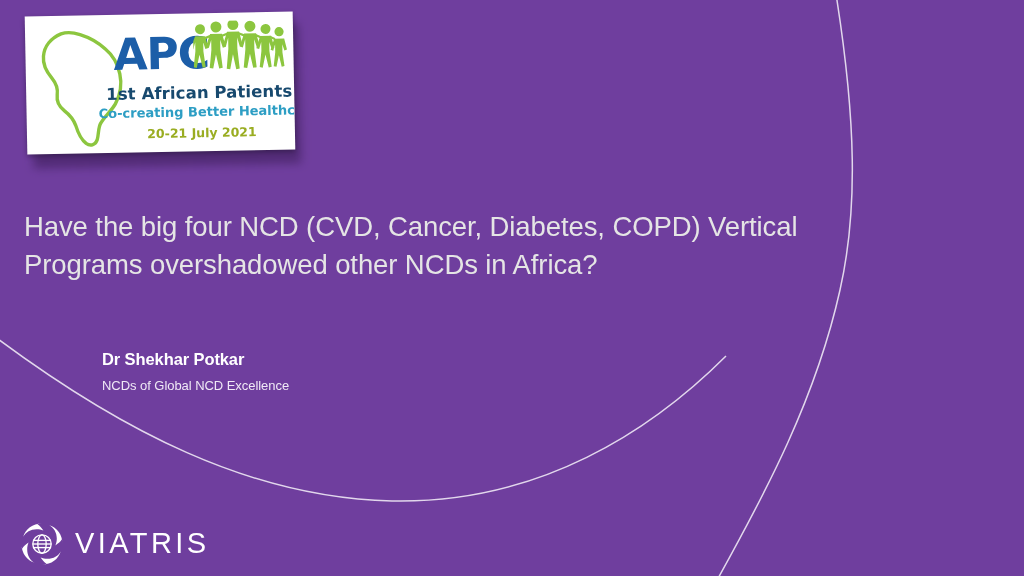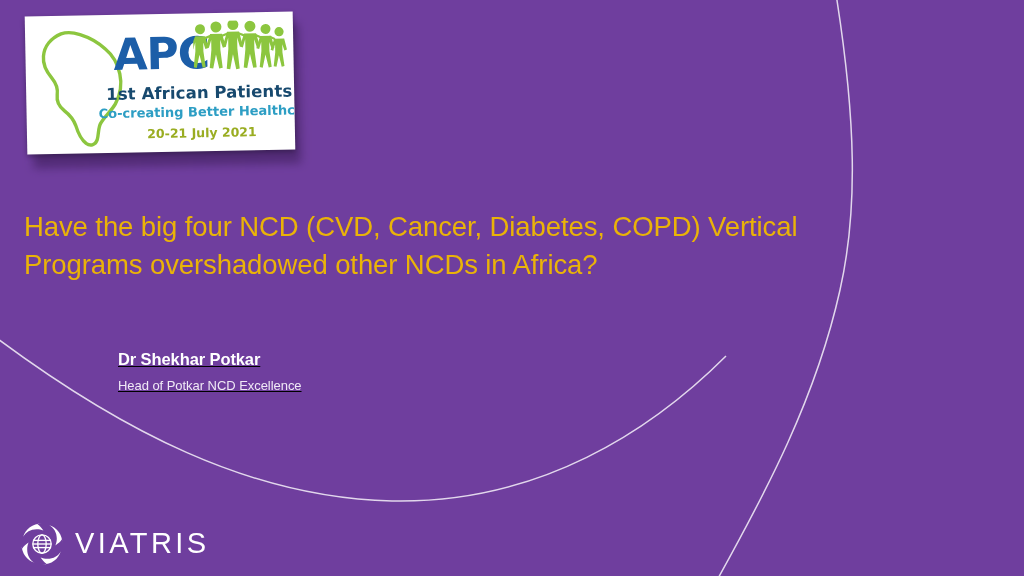--- a/index.html
+++ b/index.html
@@ -123,35 +123,34 @@
     color: #9aad22;
     white-space: nowrap;
   }
 
   
   #title {
     position: absolute;
     left: 24px;
     top: 208px;
     width: 790px;
-    color: #eab308;
+    color: #e5e5e5;
     font-family: "Liberation Sans", sans-serif;
     font-weight: 400;
     font-size: 27.5px;
     line-height: 38px;
     letter-spacing: -0.1px;
   }
 
   
   #presenter {
     position: absolute;
-    left: 118px;
+    left: 102px;
     top: 348px;
     width: 520px;
-    text-decoration: underline;
   }
   #presenter-name {
     color: #ffffff;
     font-family: "Liberation Sans", sans-serif;
     font-weight: bold;
     font-size: 16.5px;
     line-height: 22px;
     letter-spacing: -0.1px;
     margin-bottom: 7px;
   }
@@ -259,21 +258,21 @@
         <div class="logo-line2">Co-creating Better Healthcare Systems</div>
         <div class="logo-line3">20-21 July 2021</div>
       </div>
     </div>
   </div>
 
   <div id="title">Have the big four NCD (CVD, Cancer, Diabetes, COPD) Vertical Programs overshadowed other NCDs in Africa?</div>
 
   <div id="presenter">
     <div id="presenter-name">Dr Shekhar Potkar</div>
-    <div class="presenter-role">Head of Potkar NCD Excellence</div>
+    <div class="presenter-role">NCDs of Global NCD Excellence</div>
   </div>
 
   <div id="viatris">
     <svg id="viatris-mark" viewBox="0 0 44 44" aria-hidden="true">
       <g fill="#ffffff">
 
         <path d="M22 1.5 C12.5 1.5 5.5 7 3.2 14.8 C5.6 10.2 10.6 7.2 16.6 7.2
                  C19.2 7.2 21.3 7.7 23.4 8.6 C21.3 5.6 19.6 3.4 17.3 2.2
                  C18.8 1.75 20.4 1.5 22 1.5 Z"></path>
         <path d="M42.5 22 C42.5 12.5 37 5.5 29.2 3.2 C33.8 5.6 36.8 10.6 36.8 16.6

